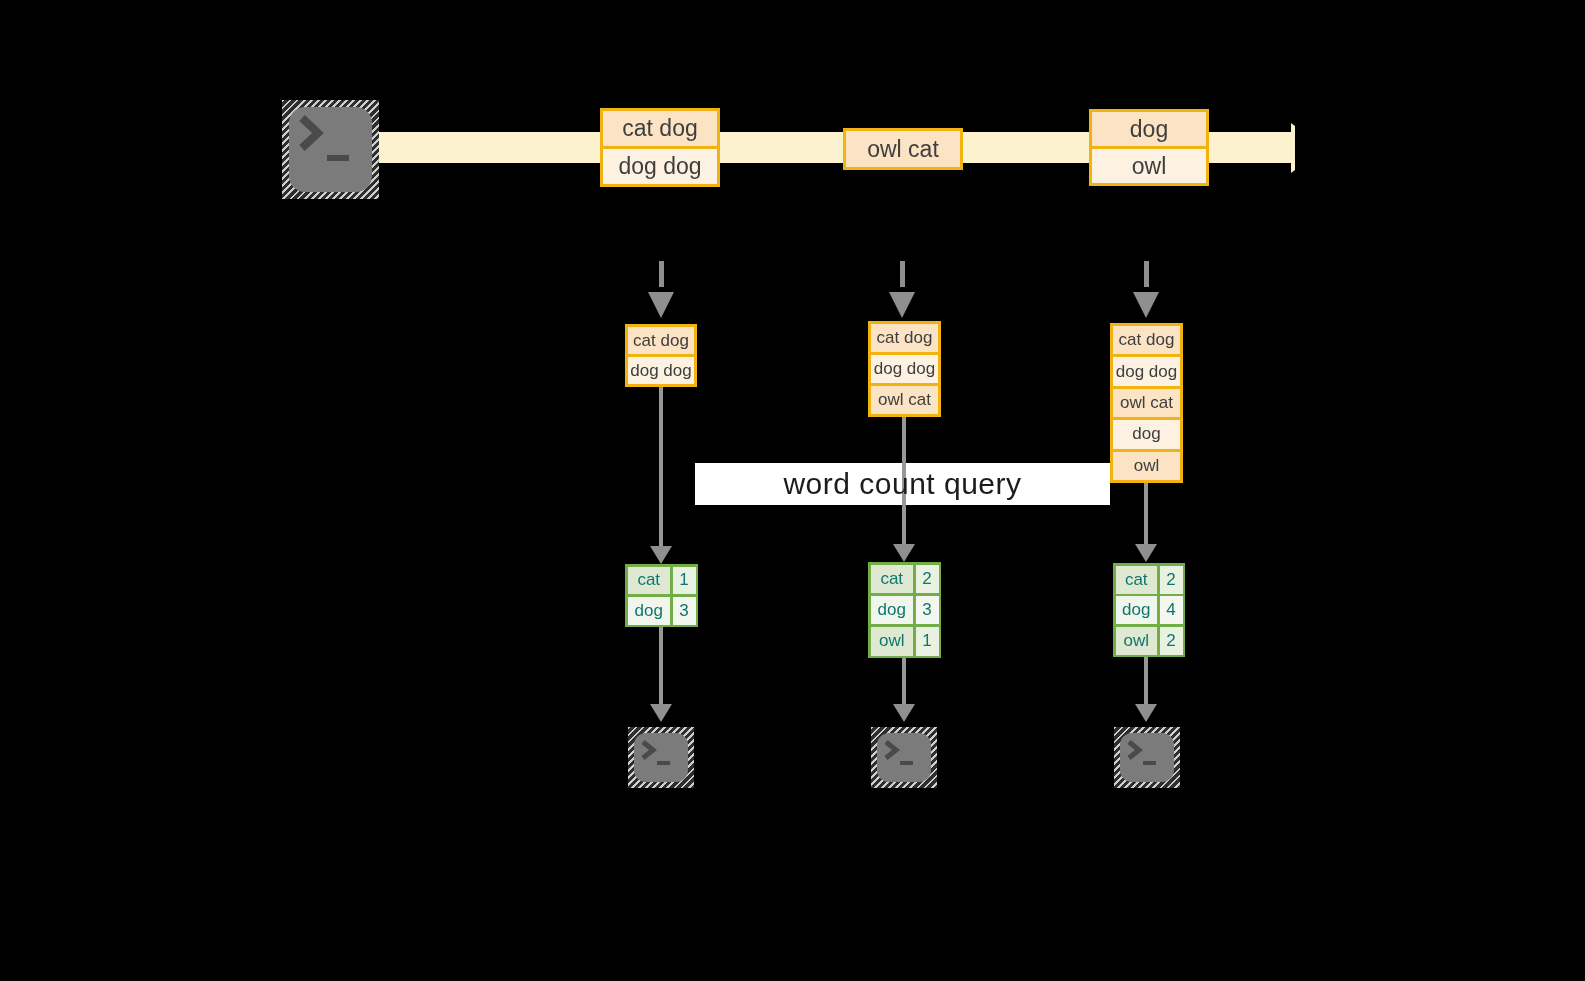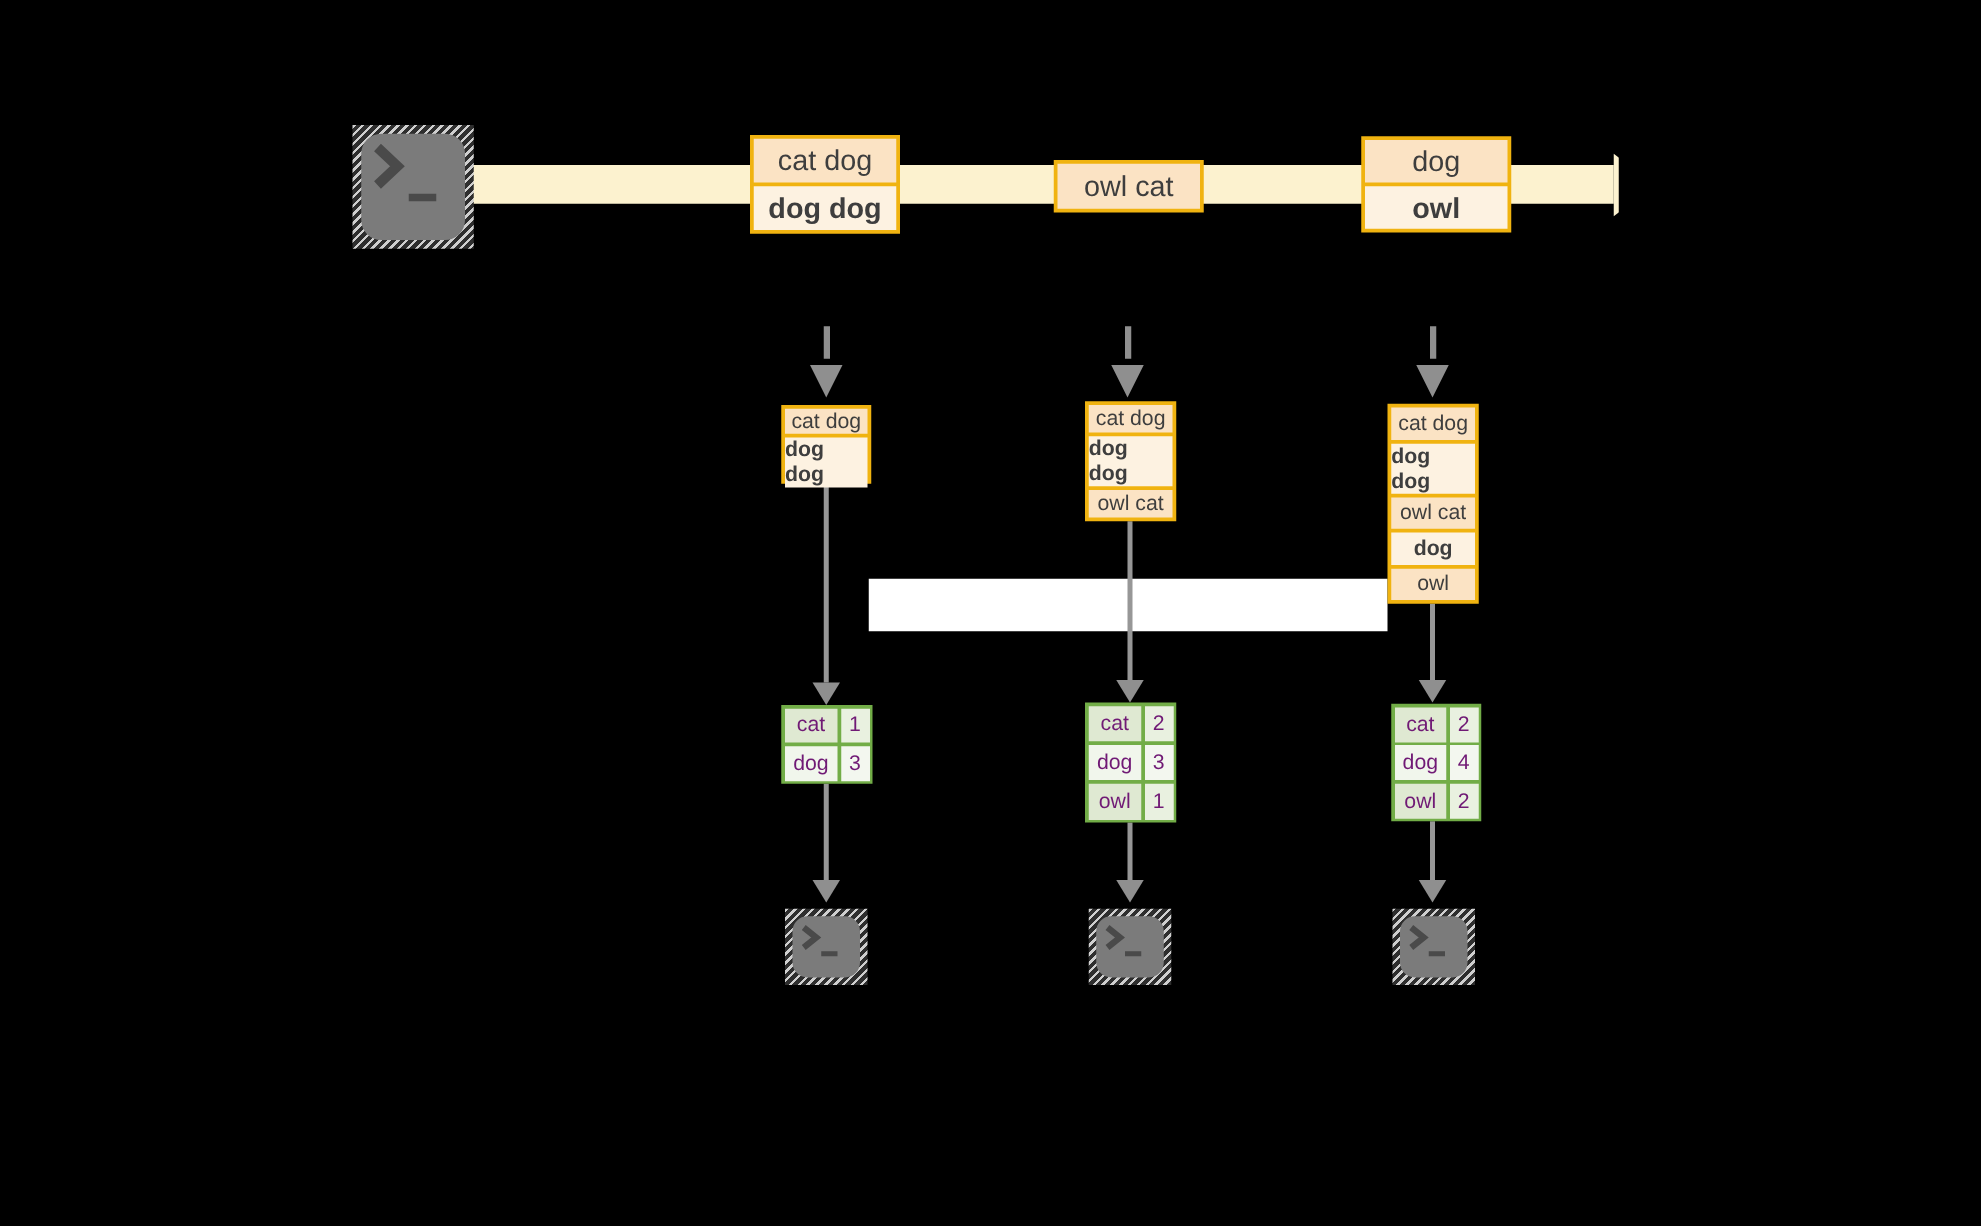--- a/index.html
+++ b/index.html
@@ -33,24 +33,24 @@
   .term-sink{width:66px;height:61px;top:727px;}
   .term-sink .term-body{left:6px;top:6px;right:6px;bottom:6px;border-radius:12px;}
   .glyph{position:absolute;}
   
   .obox{position:absolute;background:var(--orange);display:flex;flex-direction:column;gap:3px;padding:3px;box-sizing:border-box;z-index:6;}
   .obox .row{flex:1;display:flex;align-items:center;justify-content:center;color:var(--ink);}
   .obox.streambox{z-index:2;}
   .streambox .row{font-size:23px;}
   .stack .row{font-size:17px;}
   .rd{background:var(--fill-dark);}
-  .rl{background:var(--fill-light);font-weight:bold;}
+  .rl{background:var(--fill-light);}
   
   .gtable{position:absolute;background:var(--green);padding:2.5px;box-sizing:border-box;display:grid;grid-template-columns:1fr 23px;gap:2.5px;z-index:6;}
-  .gtable .cell{display:flex;align-items:center;justify-content:center;font-size:17px;color:#701a75;}
+  .gtable .cell{display:flex;align-items:center;justify-content:center;font-size:17px;color:#0f766e;}
   .cd{background:var(--gcell-dark);}  .cd2{background:var(--gcell-dark2);}
   .cl{background:var(--gcell-light);} .cl2{background:var(--gcell-light2);}
   
   .dash-arrow{position:absolute;top:261px;width:26px;z-index:4;}
   .dash-arrow .dash{width:5px;height:26px;margin:0 auto;background:var(--grayhead);}
   .dash-arrow .head{width:0;height:0;margin-top:5px;
     border-left:13px solid transparent;border-right:13px solid transparent;border-top:26px solid var(--grayhead);}
   .vline{position:absolute;width:4px;background:var(--gray);z-index:4;}
   .vhead{position:absolute;width:0;height:0;z-index:4;
     border-left:11px solid transparent;border-right:11px solid transparent;border-top:18px solid var(--grayhead);}
@@ -95,20 +95,21 @@
   <div class="dash-arrow" style="left:889px;">
     <div class="dash"></div>
       <div class="head"></div>
   </div>
   <div class="dash-arrow" style="left:1133px;">
     <div class="dash"></div>
       <div class="head"></div>
   </div>
 
   <div class="banner-bg"></div>
+  <div class="banner-text">word count query</div>
 
   <div class="obox stack" style="left:625px;top:324px;width:72px;height:63px;">
     <div class="row rd">cat dog</div>
     <div class="row rl">dog dog</div>
   </div>
 
   <div class="obox stack" style="left:868px;top:321px;width:73px;height:96px;">
     <div class="row rd">cat dog</div>
     <div class="row rl">dog dog</div>
     <div class="row rd">owl cat</div>

